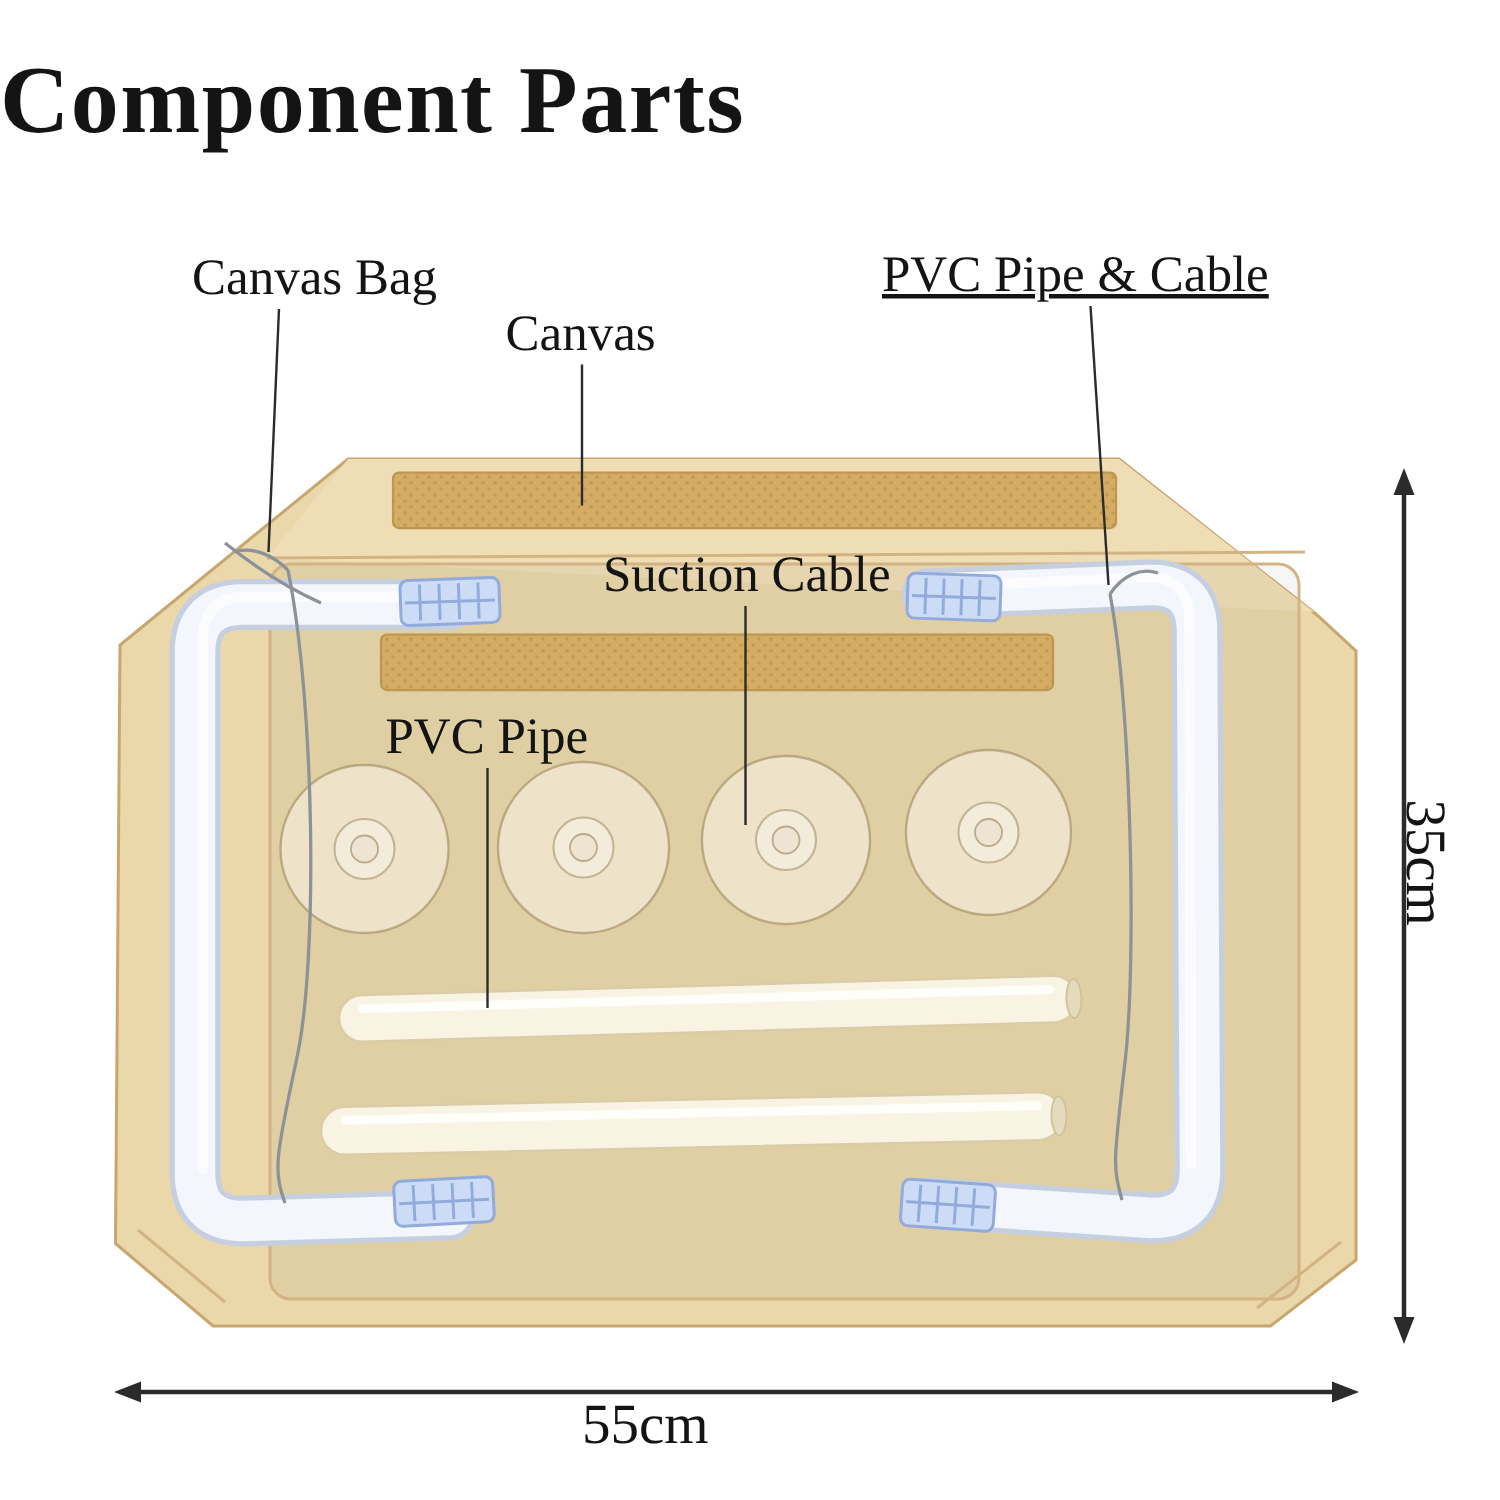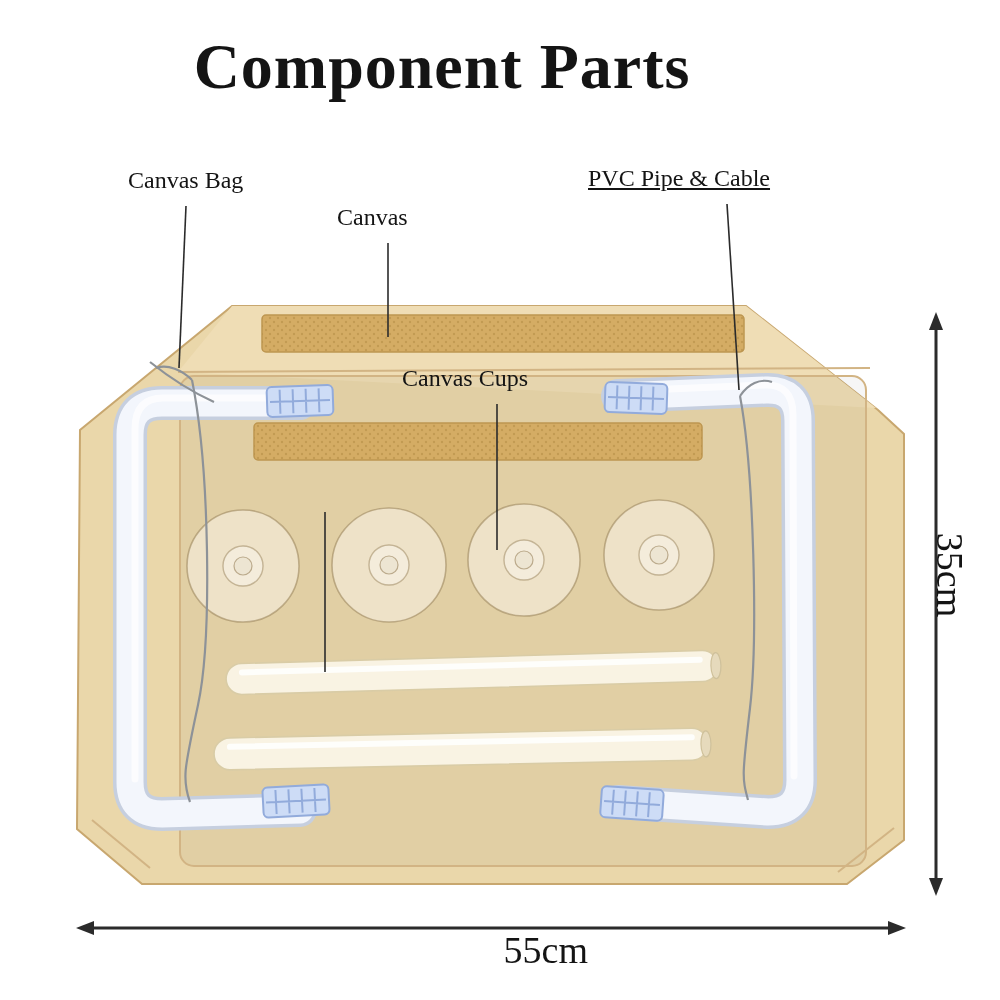--- a/index.html
+++ b/index.html
@@ -24,35 +24,35 @@
   }
   html,body{ background:#fff; }
   body{
     width:1000px; height:1000px; position:relative; overflow:hidden;
     font-family:"Liberation Serif","DejaVu Serif",serif;
     color:var(--c-text);
   }
   .page{ position:absolute; inset:0; }
   svg.diagram{ position:absolute; left:0; top:0; }
   .page-title{
-    position:absolute; top:30px; left:0; width:884px; text-align:center;
+    position:absolute; top:30px; left:0; width:884px; text-align:left;
     font-size:64px; font-weight:900; letter-spacing:1px; color:var(--c-text);
   }
   .part-label{
-    position:absolute; font-size:24px; color:var(--c-text); white-space:nowrap;
+    position:absolute; font-size:34px; color:var(--c-text); white-space:nowrap;
   }
   .lbl-canvas-bag{ left:128px; top:167px; }
   .lbl-velcro{ left:337px; top:204px; }
   .lbl-pvc-pipe-cable{ left:588px; top:165px;text-decoration:underline; }
   .lbl-suction-cups{ left:402px; top:365px; }
   .lbl-pvc-pipe{ left:257px; top:473px; }
   .dim-label{
     position:absolute; font-size:38px; color:var(--c-text); white-space:nowrap;
   }
-  .dim-width{ left:388px; top:928px; width:200px; text-align:right; }
+  .dim-width{ left:388px; top:928px; width:200px; text-align:left; }
   .dim-height{ left:900px; top:553px; width:100px; text-align:center; transform:rotate(90deg); }
 
   
   .bag-body{ fill:var(--c-bag); stroke:var(--c-bag-outline); stroke-width:2; }
   .bag-flap{ fill:var(--c-bag-flap); }
   .seam{ stroke:var(--c-bag-seam); stroke-width:2; fill:none; }
   .inner-panel{ fill:rgba(0,0,0,0.035); stroke:var(--c-bag-seam); stroke-width:2; }
   .velcro{ fill:var(--c-velcro); stroke:var(--c-velcro-border); stroke-width:1.5; }
   .velcro-dot{ fill:var(--c-velcro-dot); opacity:.65; }
   .pipe-border{ stroke:var(--c-pipe-frame-border); stroke-width:34; fill:none; stroke-linecap:round; stroke-linejoin:round; }
@@ -190,18 +190,19 @@
       <polygon class="dim-arrow" points="76,928 94,921 94,935"></polygon>
       <polygon class="dim-arrow" points="906,928 888,921 888,935"></polygon>
     </g>
   </svg>
 
   <h1 class="page-title">Component Parts</h1>
 
   <div class="part-label lbl-canvas-bag">Canvas Bag</div>
   <div class="part-label lbl-velcro">Canvas</div>
   <div class="part-label lbl-pvc-pipe-cable">PVC Pipe &amp; Cable</div>
-  <div class="part-label lbl-suction-cups">Canvas Cups</div>
+  <div class="part-label lbl-suction-cups">Suction Cable</div>
+  <div class="part-label lbl-pvc-pipe">PVC Pipe</div>
 
   <div class="dim-label dim-width">55cm</div>
   <div class="dim-label dim-height">35cm</div>
 
 </div>
 
 </body></html>

